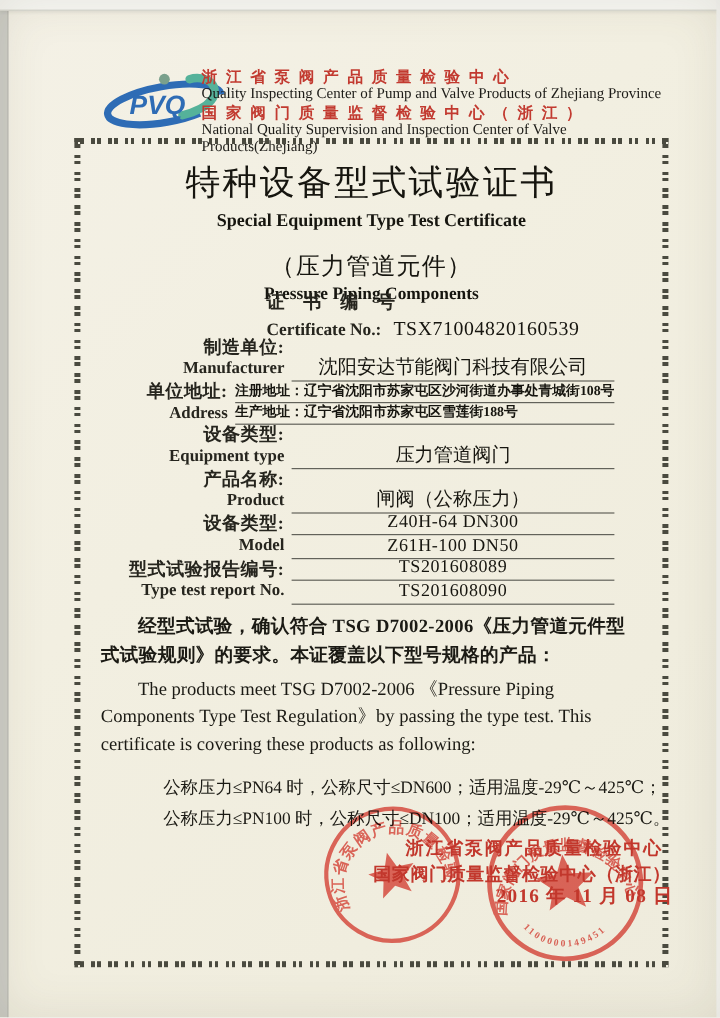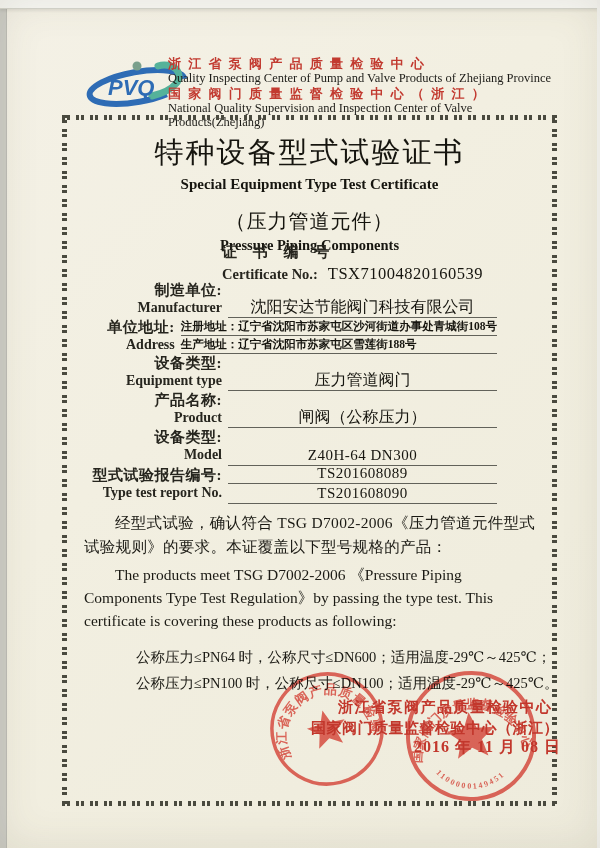--- a/index.html
+++ b/index.html
@@ -35,34 +35,34 @@
   .sub-zh { font-size:20px; margin-top:15px; letter-spacing:1px; }
   .sub-en { font-size:14.5px; font-weight:bold; margin-top:2px; }
 
   
   .cert-row { position:absolute; left:222px; top:243px; }
   .cert-zh { font-size:15px; font-weight:bold; letter-spacing:6px; color:#26251e; }
   .cert-line { margin-top:2px; font-size:14.5px; font-weight:bold; color:#26251e; }
   .cert-no { font-weight:normal; font-size:16.5px; margin-left:10px; letter-spacing:.5px; color:#16150f; }
 
   
-  .form { position:absolute; left:60px; top:281px; width:437px; }
+  .form { position:absolute; left:75px; top:281px; width:437px; }
   .row { display:flex; }
   .lbl { width:168px; padding-right:6px; text-align:right; display:flex; flex-direction:column; justify-content:flex-start; }
   .lbl-zh { font-size:15px; font-weight:bold; color:#26251e; line-height:18px; letter-spacing:.5px; }
   .lbl-en { font-size:14px; font-weight:bold; color:#26251e; line-height:18px; }
   .vals { flex:1; display:flex; flex-direction:column; justify-content:flex-end; }
   .vline { border-bottom:1px solid #62625a; text-align:center; font-size:16px; color:#16150f; line-height:18px; padding-bottom:1px; white-space:nowrap; }
   .vline.small { font-size:11.5px; font-weight:bold; text-align:left; line-height:16px; letter-spacing:0; }
   .vline.mono { font-size:15px; letter-spacing:.5px; }
   .r-h37 { height:37px; } .r-h36 { height:36px; } .r-h38 { height:38px; }
 
   
   .bodytext { position:absolute; left:84px; top:511px; width:452px; color:#1b1a14; }
-  .para-zh { font-size:15.5px; line-height:24px; text-indent:2em; letter-spacing:.3px; }
+  .para-zh { font-size:15.5px; line-height:24px; text-indent:2em; letter-spacing:.3px;font-weight:bold; }
   .para-en { font-size:15.5px; line-height:23px; text-indent:2em; margin-top:4px; }
   .specs { margin-top:12px; padding-left:52px; font-size:14.5px; line-height:26px; white-space:nowrap; }
 
   
   .stamp { position:absolute; mix-blend-mode:multiply; opacity:.88; }
   .stamp-left { left:268px; top:670px; transform:rotate(-14deg); }
   .stamp-right { left:403px; top:668px; transform:rotate(-6deg); }
   .f-red { position:absolute; color:#c2372c; font-weight:bold; white-space:nowrap; z-index:3; }
   .f1 { left:338px; top:698px; font-size:15px; letter-spacing:1.5px; }
   .f2 { left:311px; top:719px; font-size:15px; letter-spacing:.5px; }
@@ -155,20 +155,21 @@
         </div>
     </div>
 
     <div class="row r-h38">
       <div class="lbl">
         <span class="lbl-zh">设备类型:</span>
         <span class="lbl-en">Model</span>
       </div>
       <div class="vals">
         <div class="vline mono">Z40H-64 DN300</div>
+        <div class="vline mono">Z61H-100 DN50</div>
       </div>
     </div>
 
     <div class="row r-h38">
       <div class="lbl">
         <span class="lbl-zh">型式试验报告编号:</span>
         <span class="lbl-en">Type test report No.</span>
       </div>
       <div class="vals">
         <div class="vline mono">TS201608089</div>

